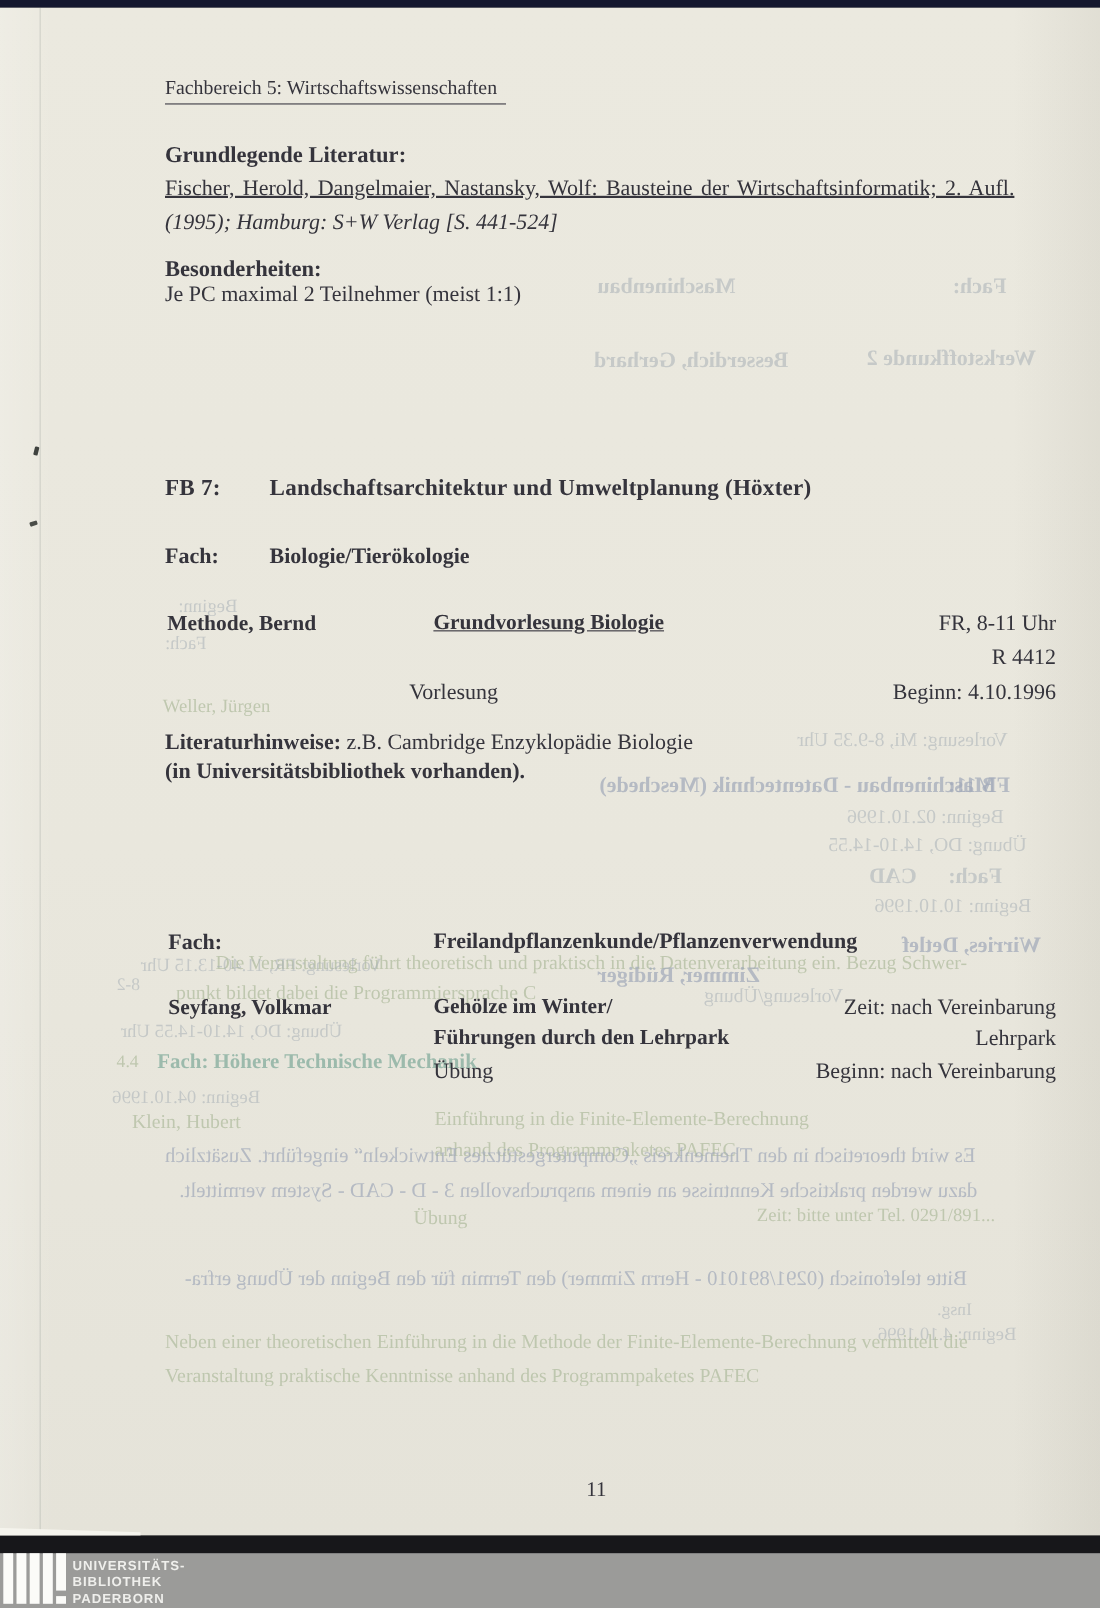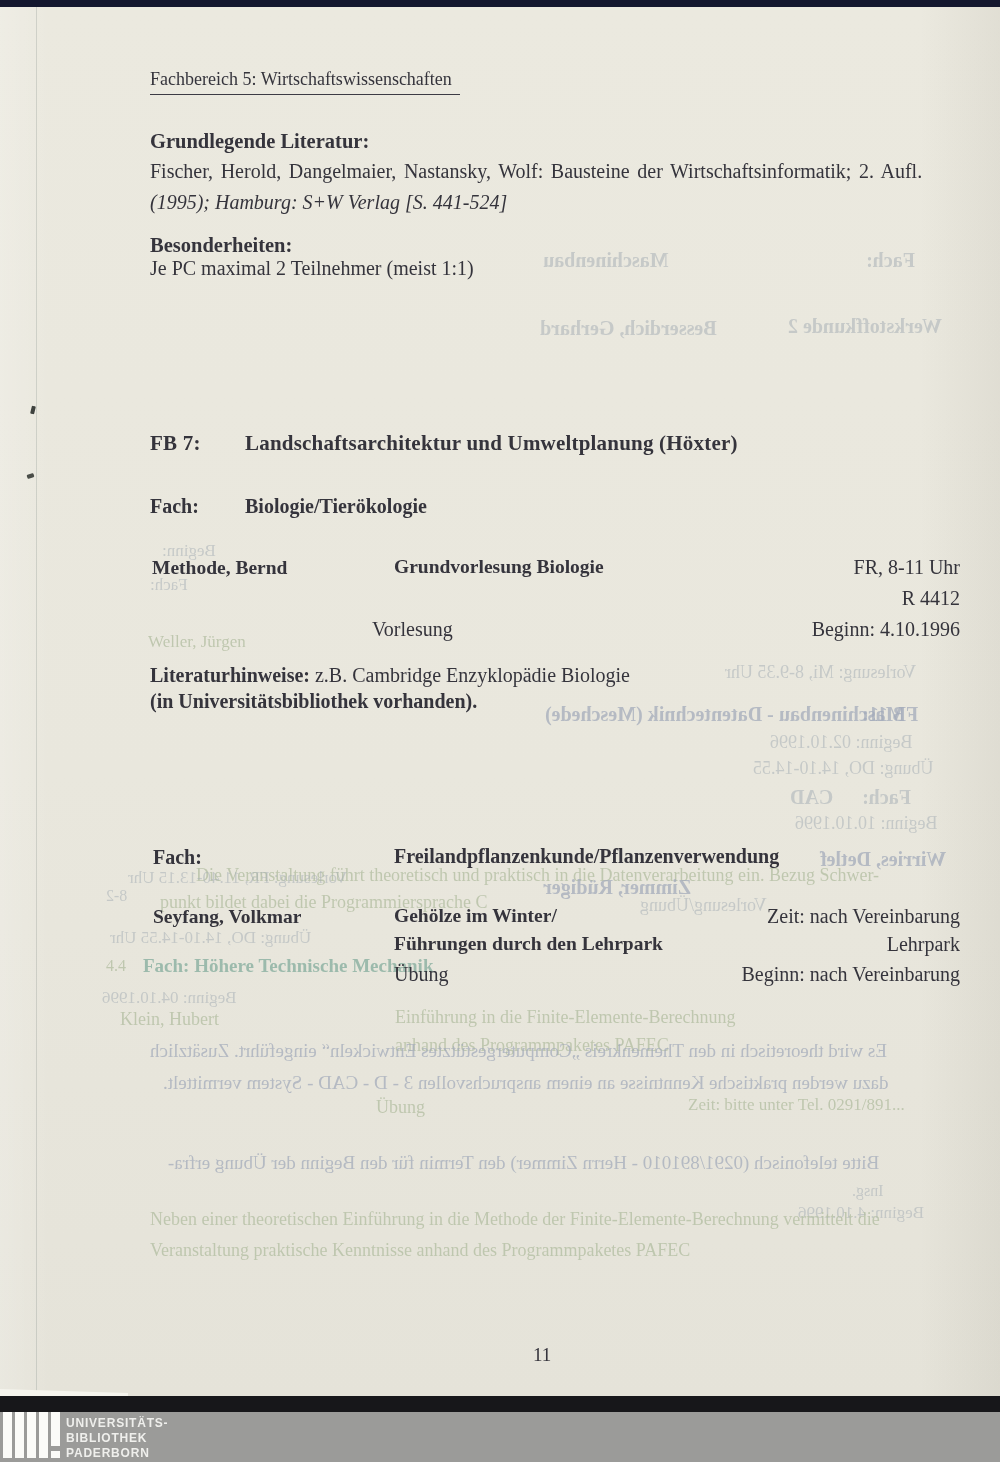--- a/index.html
+++ b/index.html
@@ -22,21 +22,21 @@
   .bar{position:absolute;width:9px;background:#fbfbf8;}
   .footer-text{position:absolute;left:66px;top:4px;color:#efefec;font-size:12px;font-weight:700;
                letter-spacing:.8px;line-height:15px;}
   
   .t{position:absolute;color:#35343c;font-size:20px;line-height:1.25;white-space:nowrap;z-index:3;}
   .b{font-weight:700;}
   .r{right:40px;text-align:right;}
   .u{border-bottom:1.5px solid #3c3b44;padding-bottom:3px;}
   .hdr{font-size:18px;}
   .big{font-size:21px;letter-spacing:.2px;}
-  .ws{word-spacing:2.6px;}
+  .ws{word-spacing:2.6px;text-decoration:underline;}
   
   .bleed{position:absolute;white-space:nowrap;line-height:1;z-index:2;
          font-family:"Liberation Serif","DejaVu Serif",serif;}
   .bleed.m{transform:scaleX(-1);display:inline-block;}
   .bleed.g{color:#a9b1b7;opacity:.55;}
   .bleed.d{color:#a2aaba;opacity:.72;}
   .bleed.n{color:#b4bfa3;opacity:.78;}
   .bleed.n2{color:#8fb3a4;opacity:.85;}
   .bleed.b{font-weight:700;}
 </style>
@@ -98,21 +98,21 @@
   <div class="t b" style="left:150px;top:233px;font-size:20.5px;">Besonderheiten:</div>
   <div class="t" style="left:150px;top:256px;">Je PC maximal 2 Teilnehmer (meist 1:1)</div>
 
   <div class="t b big" style="left:150px;top:430px;">FB 7:</div>
   <div class="t b big" style="left:245px;top:430px;">Landschaftsarchitektur und Umweltplanung (Höxter)</div>
 
   <div class="t b" style="left:150px;top:494px;">Fach:</div>
   <div class="t b" style="left:245px;top:494px;">Biologie/Tierökologie</div>
 
   <div class="t b" style="left:152px;top:556px;font-size:19.5px;">Methode, Bernd</div>
-  <div class="t b" style="left:394px;top:555px;font-size:19.5px;">Grundvorlesung Biologie</div>
+  <div class="t b" style="left:394px;top:555px;font-size:19.5px;text-decoration:underline;">Grundvorlesung Biologie</div>
   <div class="t r" style="top:555px;">FR, 8-11 Uhr</div>
   <div class="t r" style="top:586px;">R 4412</div>
   <div class="t" style="left:372px;top:617px;">Vorlesung</div>
   <div class="t r" style="top:617px;">Beginn: 4.10.1996</div>
 
   <div class="t" style="left:150px;top:663px;">
     <span class="b">Literaturhinweise:</span><span> z.B. Cambridge Enzyklopädie Biologie</span>
   </div>
   <div class="t" style="left:150px;top:689px;font-weight:bold;">(in Universitätsbibliothek vorhanden).</div>
 

